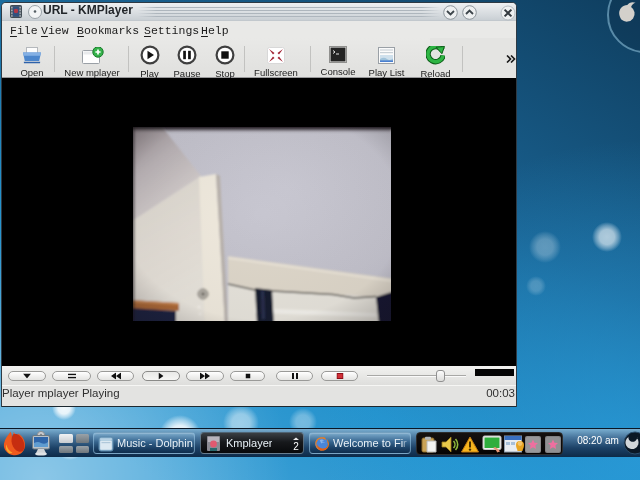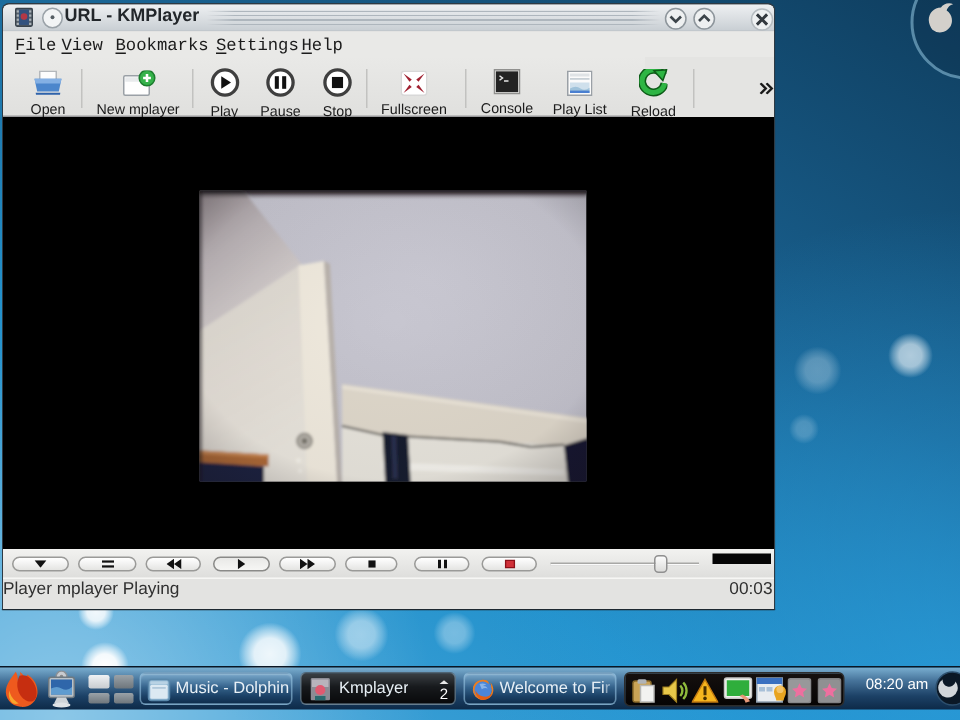--- a/index.html
+++ b/index.html
@@ -33,21 +33,21 @@
 .cbtn{position:absolute;top:5px;height:10px;border:1px solid #9a9a98;border-radius:5px;background:linear-gradient(#ffffff,#e4e4e2);}
 .cbtn svg{position:absolute;left:50%;top:50%;transform:translate(-50%,-50%);}
 #ctrack{position:absolute;left:365px;top:9px;width:99px;height:2px;background:#a8a8a6;border-bottom:1px solid #fafafa;}
 #chandle{position:absolute;left:434px;top:4px;width:9px;height:12px;background:linear-gradient(#fcfcfc,#dcdcda);border:1px solid #909090;border-radius:3px;}
 #cvol{position:absolute;left:473px;top:3px;width:39px;height:7px;background:#050505;}
 
 #sbar{position:absolute;left:0;top:382px;width:514px;height:20px;background:#e3e3e1;border-top:1px solid #f6f6f4;font-size:11.5px;color:#303030;}
 #stext{position:absolute;left:0;width:460px;top:1px;}
 #stime{position:absolute;right:1px;top:1px;}
 
-#panel{position:absolute;left:0;top:444px;width:640px;height:29px;
+#panel{position:absolute;left:0;top:428px;width:640px;height:29px;
  background:linear-gradient(#79aed0,#48759c 30%,#1c4166 68%,#0d2a48);border-top:1px solid #0a1624;}
 .task{position:absolute;top:3px;height:22px;border-radius:4px;font-size:11px;color:#e8f0f6;}
 .tglass{background:linear-gradient(rgba(150,195,225,.5),rgba(55,110,155,.35) 45%,rgba(8,35,65,.4));border:1px solid rgba(150,195,225,.6);box-shadow:inset 0 1px 1px rgba(255,255,255,.2);}
 .tdark{background:linear-gradient(#3a3f44,#17191c 45%,#08090b);border:1px solid rgba(150,190,220,.5);padding-left:12px;}
 .task .ttext{position:absolute;top:4px;white-space:nowrap;overflow:hidden;}
 #tray{position:absolute;left:416px;top:3px;width:147px;height:23px;background:linear-gradient(#15100e,#060404);border-radius:4px;border:1px solid #2c2c2c;}
 #clock{position:absolute;left:568px;top:6px;width:60px;text-align:center;color:#fff;font-size:10px;}
 </style></head><body>
 <div id="desktop">
 <svg id="wall" width="640" height="480" viewBox="0 0 640 480">

